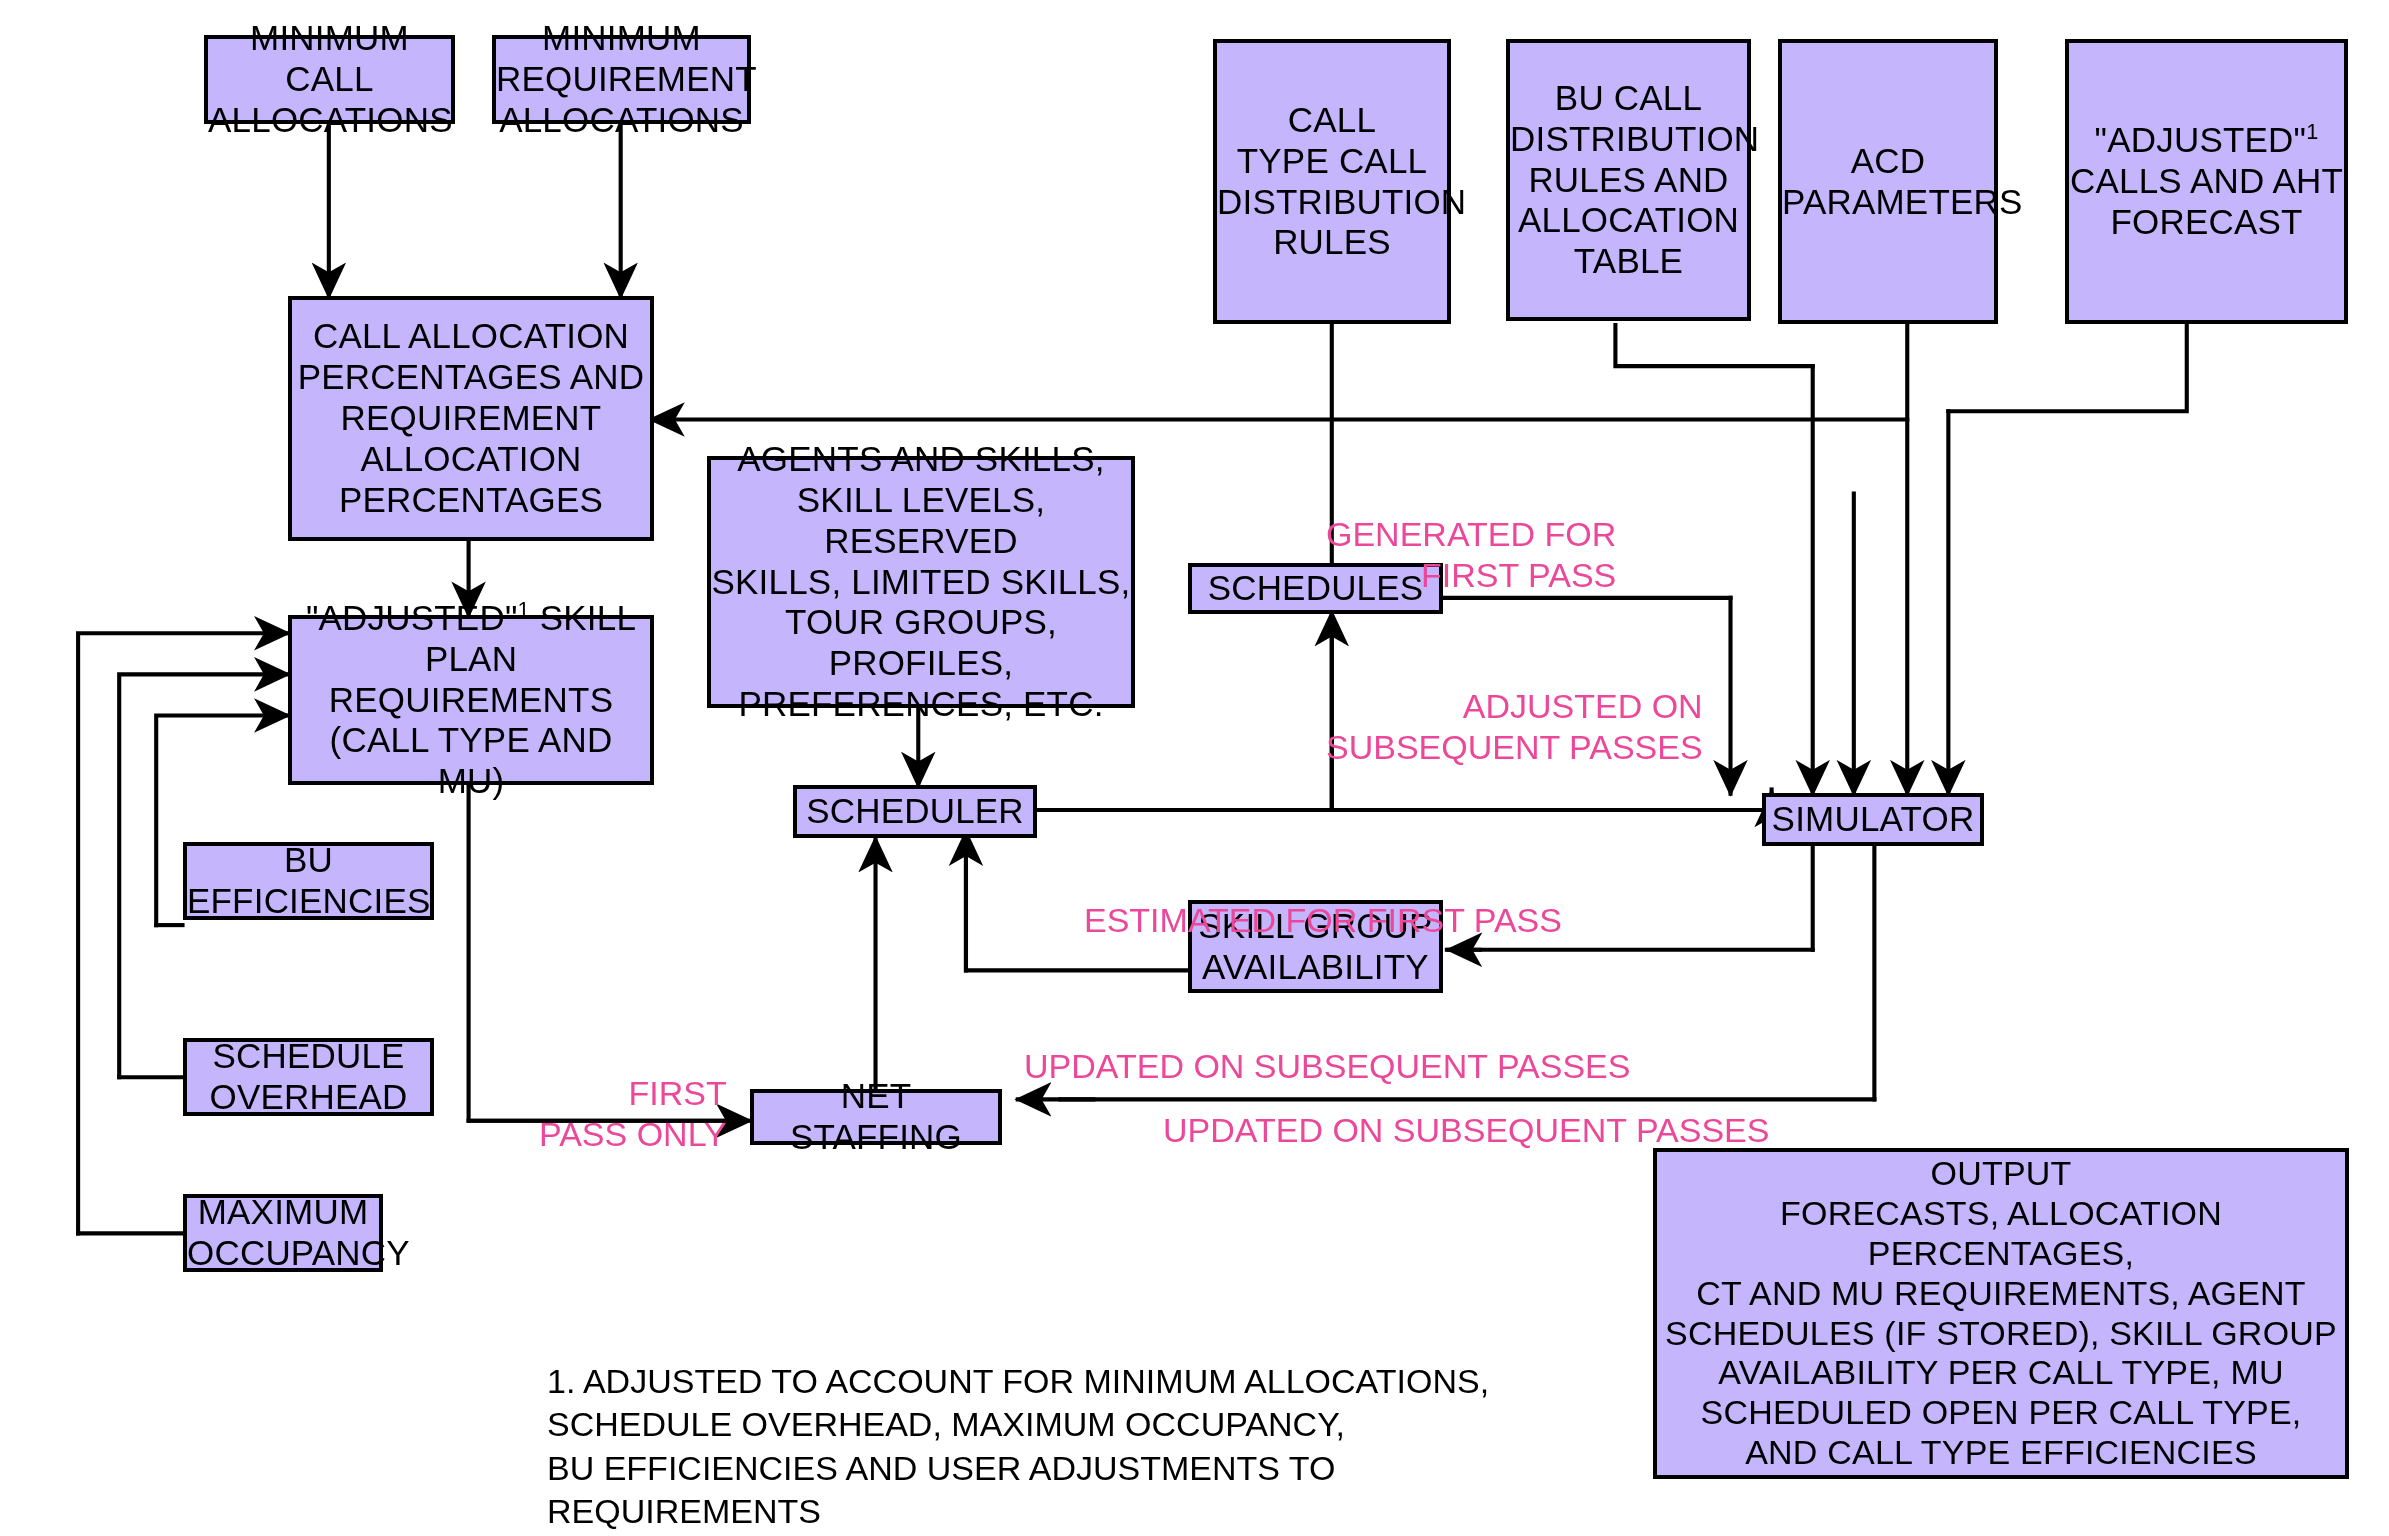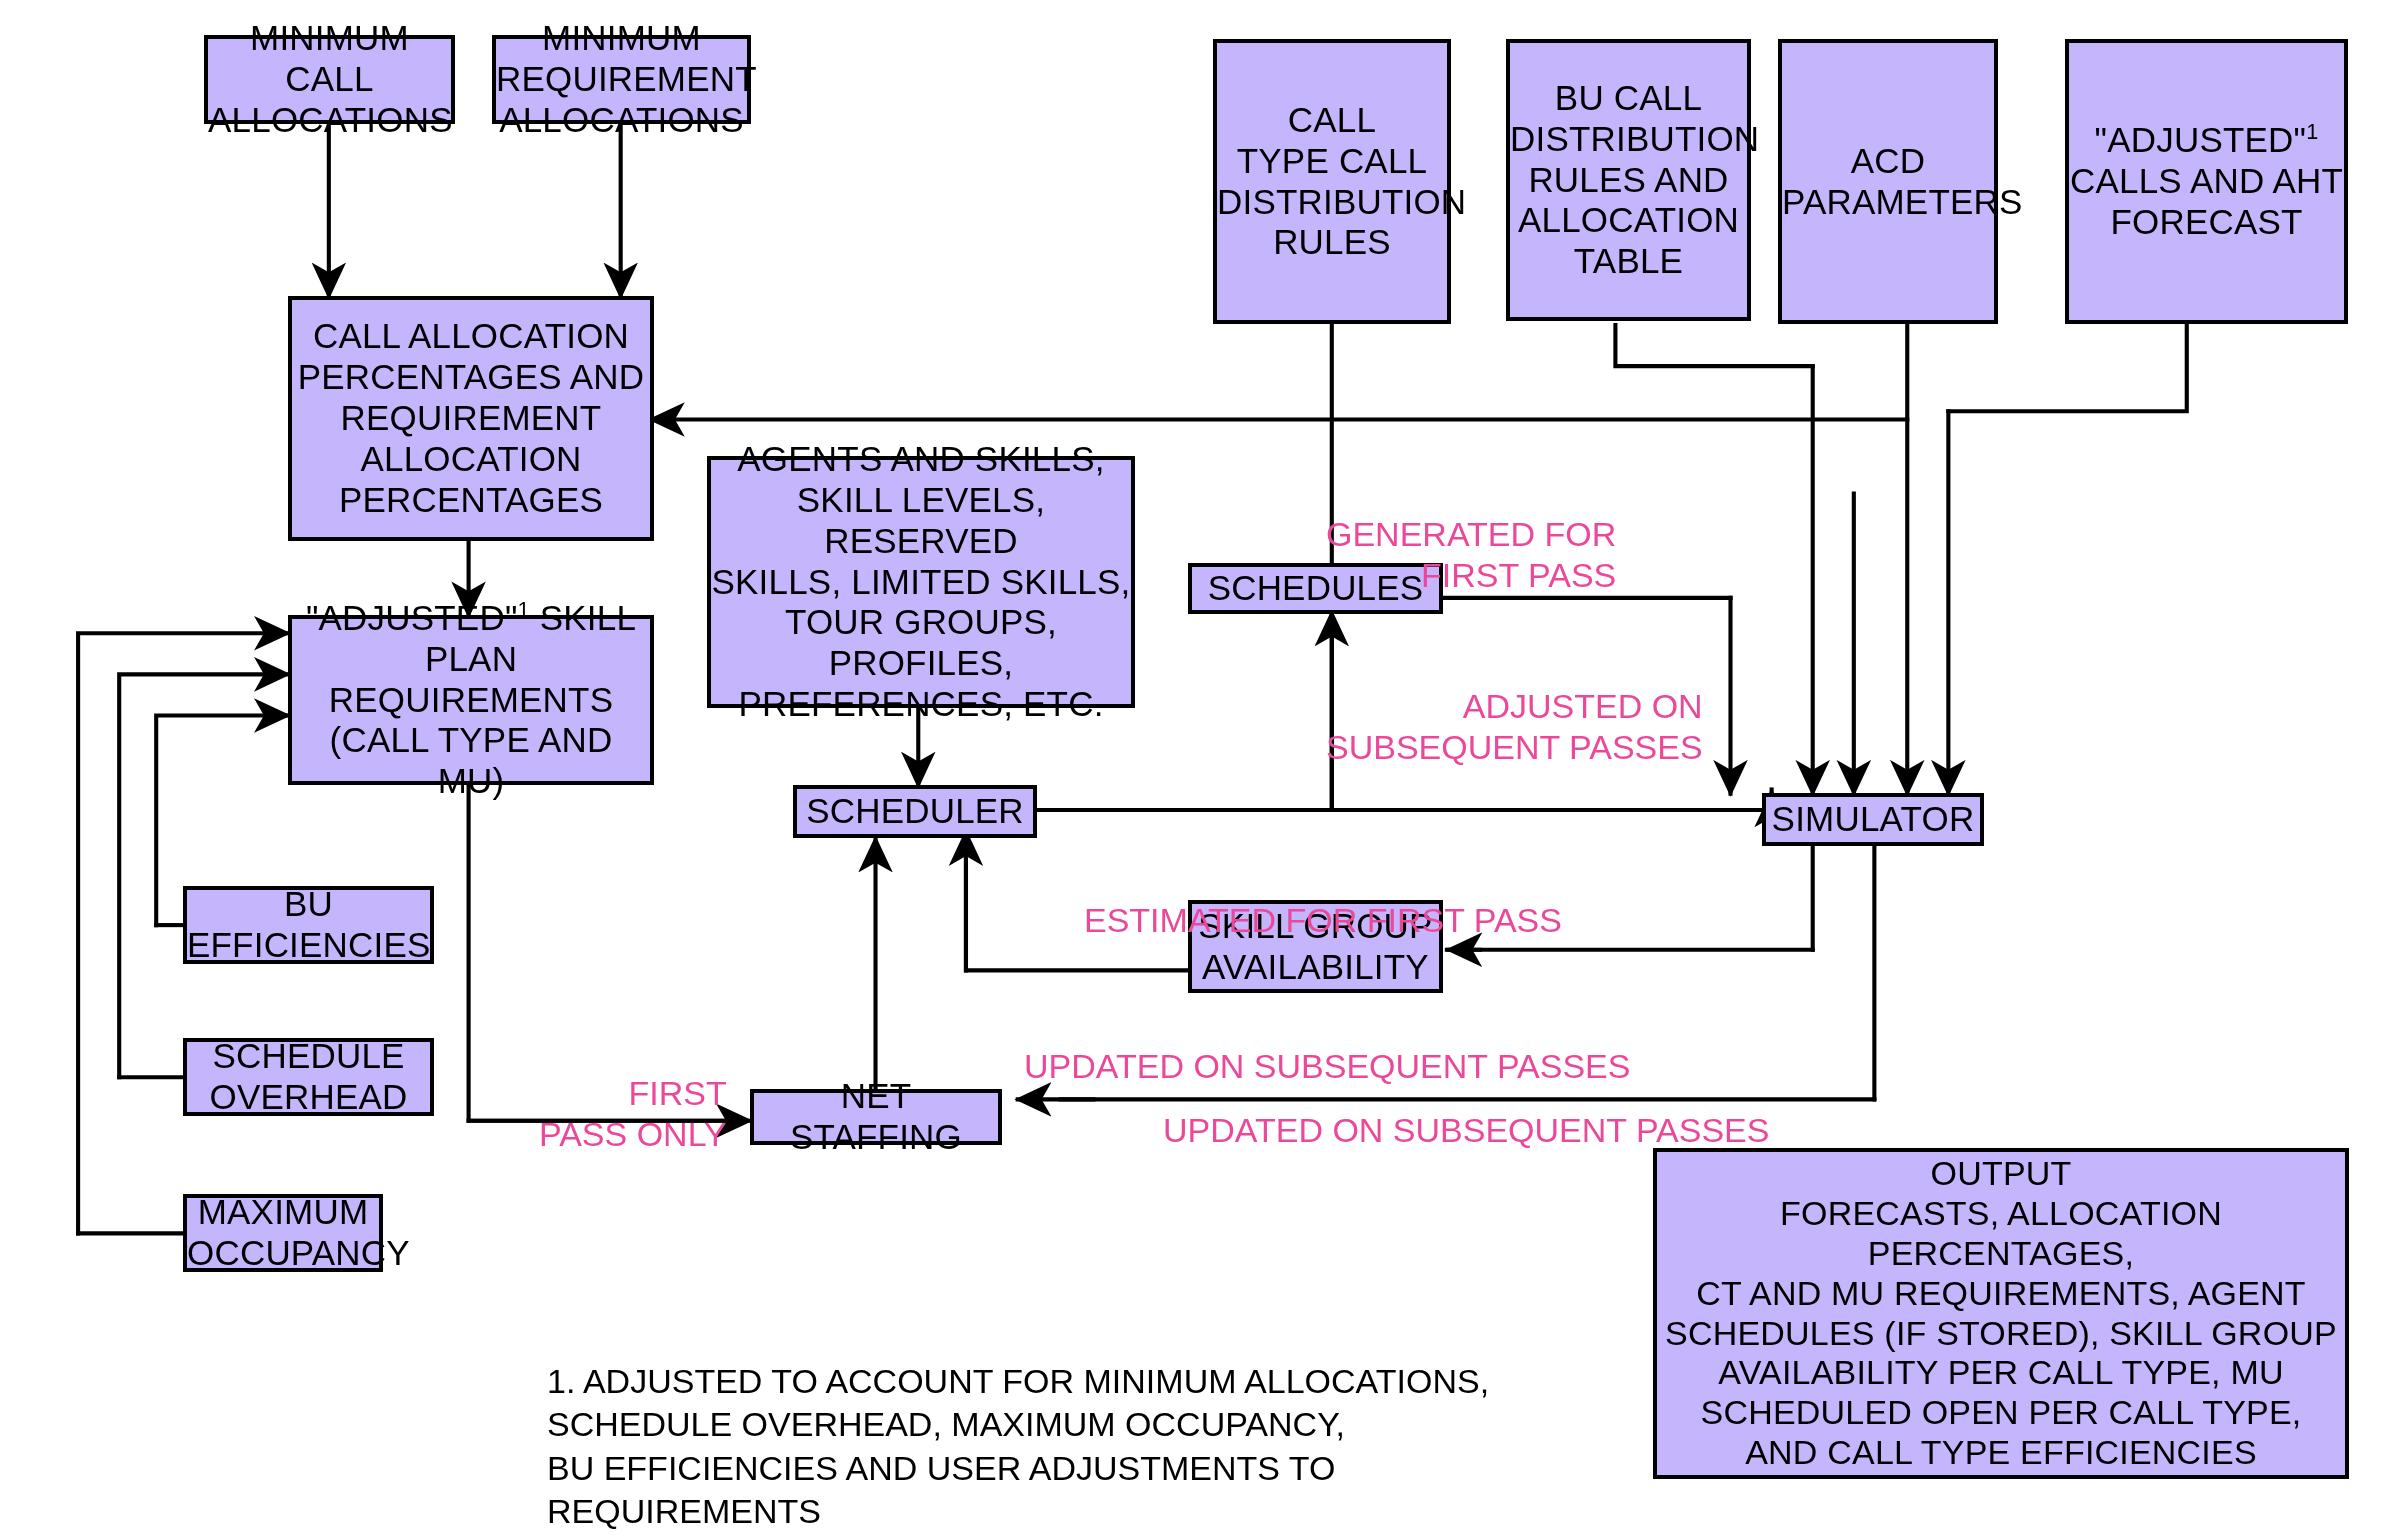--- a/index.html
+++ b/index.html
@@ -177,21 +177,21 @@
 ALLOCATION
 PERCENTAGES</span>
   </div>
 
   <div class="node f43" style="left:288px; top:615px; width:366px; height:170px;">
     <span class="txt"><span>"ADJUSTED"</span><sup class="mark">1</sup><span> SKILL
 PLAN REQUIREMENTS
 (CALL TYPE AND MU)</span></span>
   </div>
 
-  <div class="node f43" style="left:183px; top:886px; width:251px; height:78px;">
+  <div class="node f43" style="left:183px; top:842px; width:251px; height:78px;">
     <span class="txt">BU
 EFFICIENCIES</span>
   </div>
 
   <div class="node f43" style="left:183px; top:1038px; width:251px; height:78px;justify-content:center;">
     <span class="txt">SCHEDULE
 OVERHEAD</span>
   </div>
 
   <div class="node f43" style="left:183px; top:1194px; width:200px; height:78px;">

